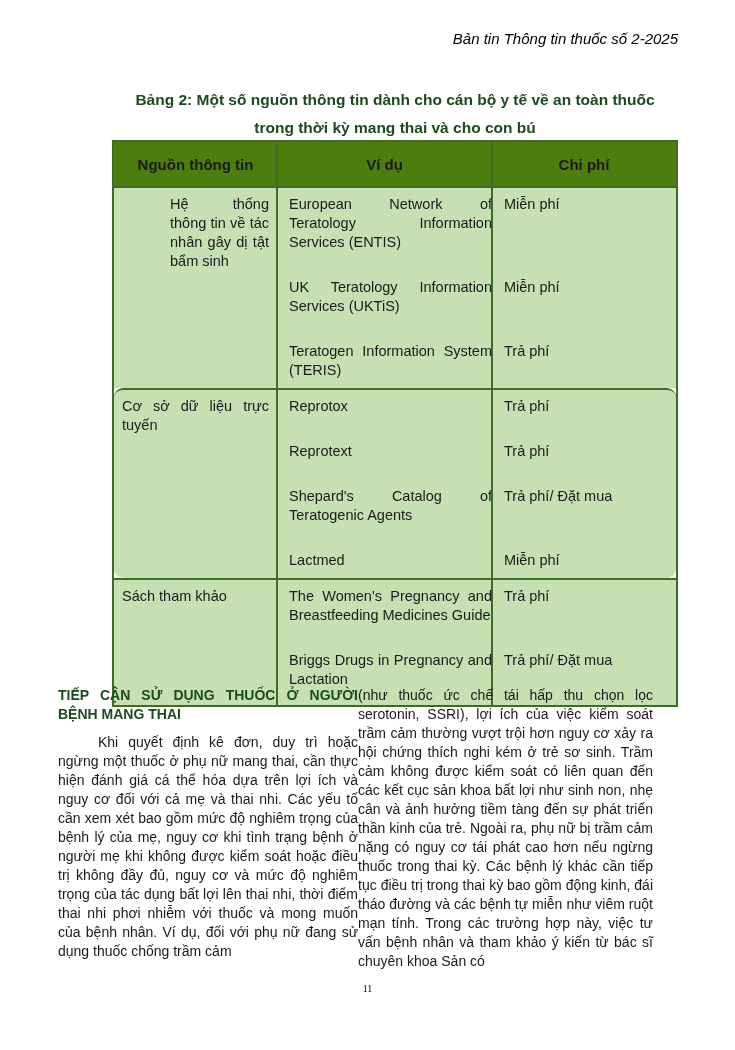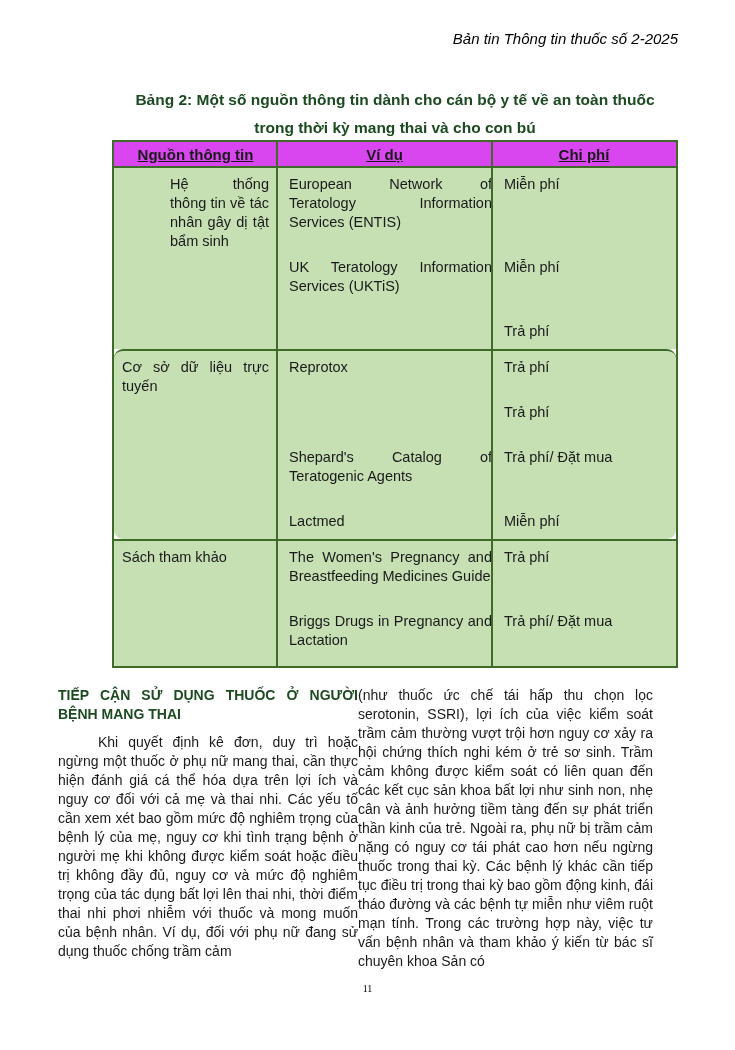--- a/index.html
+++ b/index.html
@@ -26,23 +26,22 @@
     color:var(--green-dark);
   }
   
   .dtable{
     position:absolute;top:140px;left:112px;width:566px;
     border:2px solid var(--border-green);
     font-size:14.5px;line-height:19px;
   }
   .thead{
     display:grid;grid-template-columns:163px 215px 184px;
-    position:relative;height:26px;background:#d946ef;
+    position:relative;height:46px;background:#4d7c0f;
     border-bottom:2px solid var(--border-green);
-    text-decoration:underline;
   }
   .thead .hcell{
     display:flex;align-items:center;justify-content:center;
     font-weight:bold;font-size:15px;
   }
   .trow{
     display:grid;grid-template-columns:163px 215px 184px;
     position:relative;background:var(--cell-fill);
     align-content:start;
   }
@@ -93,28 +92,30 @@
     <div class="vline" style="left:162px"></div>
     <div class="vline" style="left:377px"></div>
   </div>
   <div>
       <div class="trow" style="min-height: 180px;">
         <div class="cell cat" style="grid-row: 1 / span 3; margin-left: 48px;">Hệ thống thông tin về tác nhân gây dị tật bẩm sinh</div>
         <div class="cell ex" style="grid-row: 1;">European Network of Teratology Information Services (ENTIS)</div>
         <div class="cell cost" style="grid-row: 1;">Miễn phí</div>
         <div class="cell ex" style="grid-row: 2;">UK Teratology Information Services (UKTiS)</div>
         <div class="cell cost" style="grid-row: 2;">Miễn phí</div>
+        <div class="cell ex last" style="grid-row: 3;">Teratogen Information System (TERIS)</div>
         <div class="cell cost last" style="grid-row: 3;">Trả phí</div>
         <div class="vline" style="left: 162px;"></div>
         <div class="vline" style="left: 377px;"></div>
       </div>
       <div class="trow" style="min-height: 152px; border-radius: 9px;">
         <div class="cell cat" style="grid-row: 1 / span 4;">Cơ sở dữ liệu trực tuyến</div>
         <div class="cell ex" style="grid-row: 1;">Reprotox</div>
         <div class="cell cost" style="grid-row: 1;">Trả phí</div>
+        <div class="cell ex" style="grid-row: 2;">Reprotext</div>
         <div class="cell cost" style="grid-row: 2;">Trả phí</div>
         <div class="cell ex" style="grid-row: 3;">Shepard's Catalog of Teratogenic Agents</div>
         <div class="cell cost" style="grid-row: 3;">Trả phí/ Đặt mua</div>
         <div class="cell ex last" style="grid-row: 4;">Lactmed</div>
         <div class="cell cost last" style="grid-row: 4;">Miễn phí</div>
         <div class="vline" style="left: 162px;"></div>
         <div class="vline" style="left: 377px;"></div>
       </div>
       <div class="trow" style="min-height: 127px;">
         <div class="cell cat" style="grid-row: 1 / span 2;">Sách tham khảo</div>

